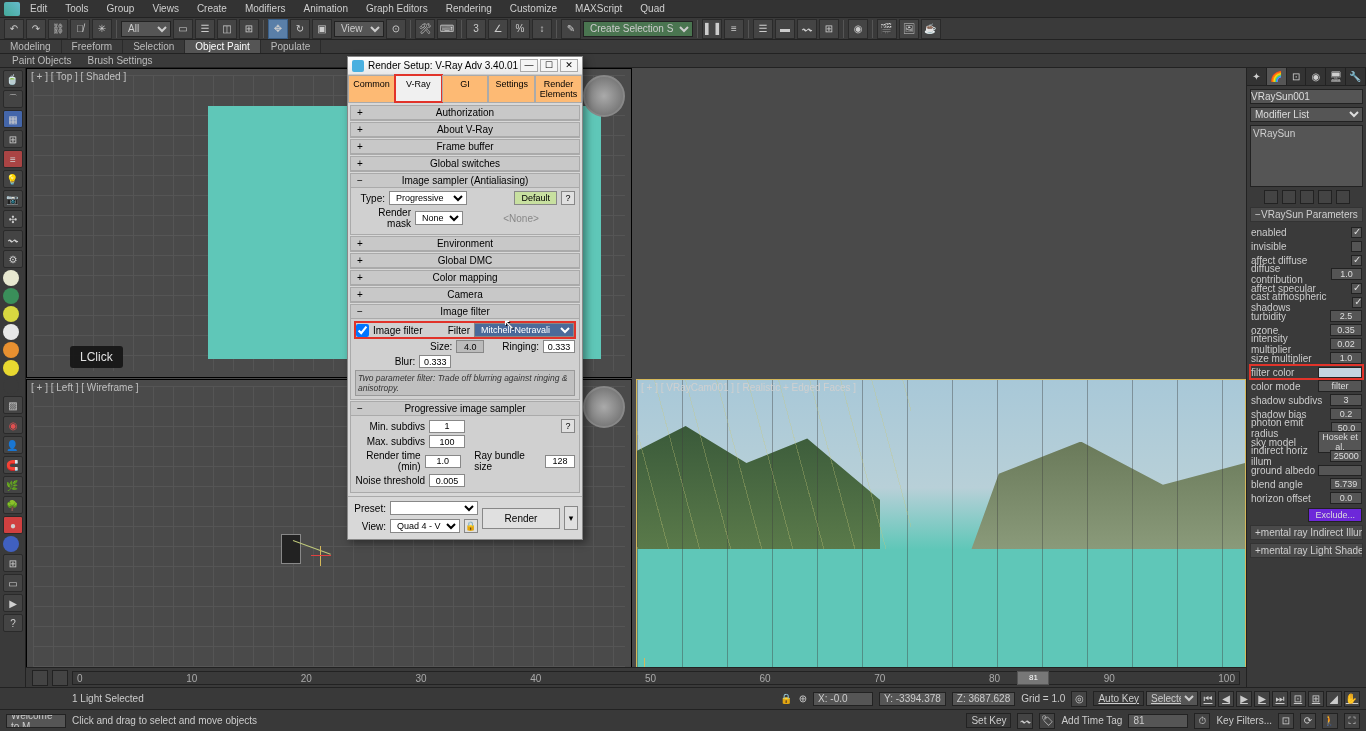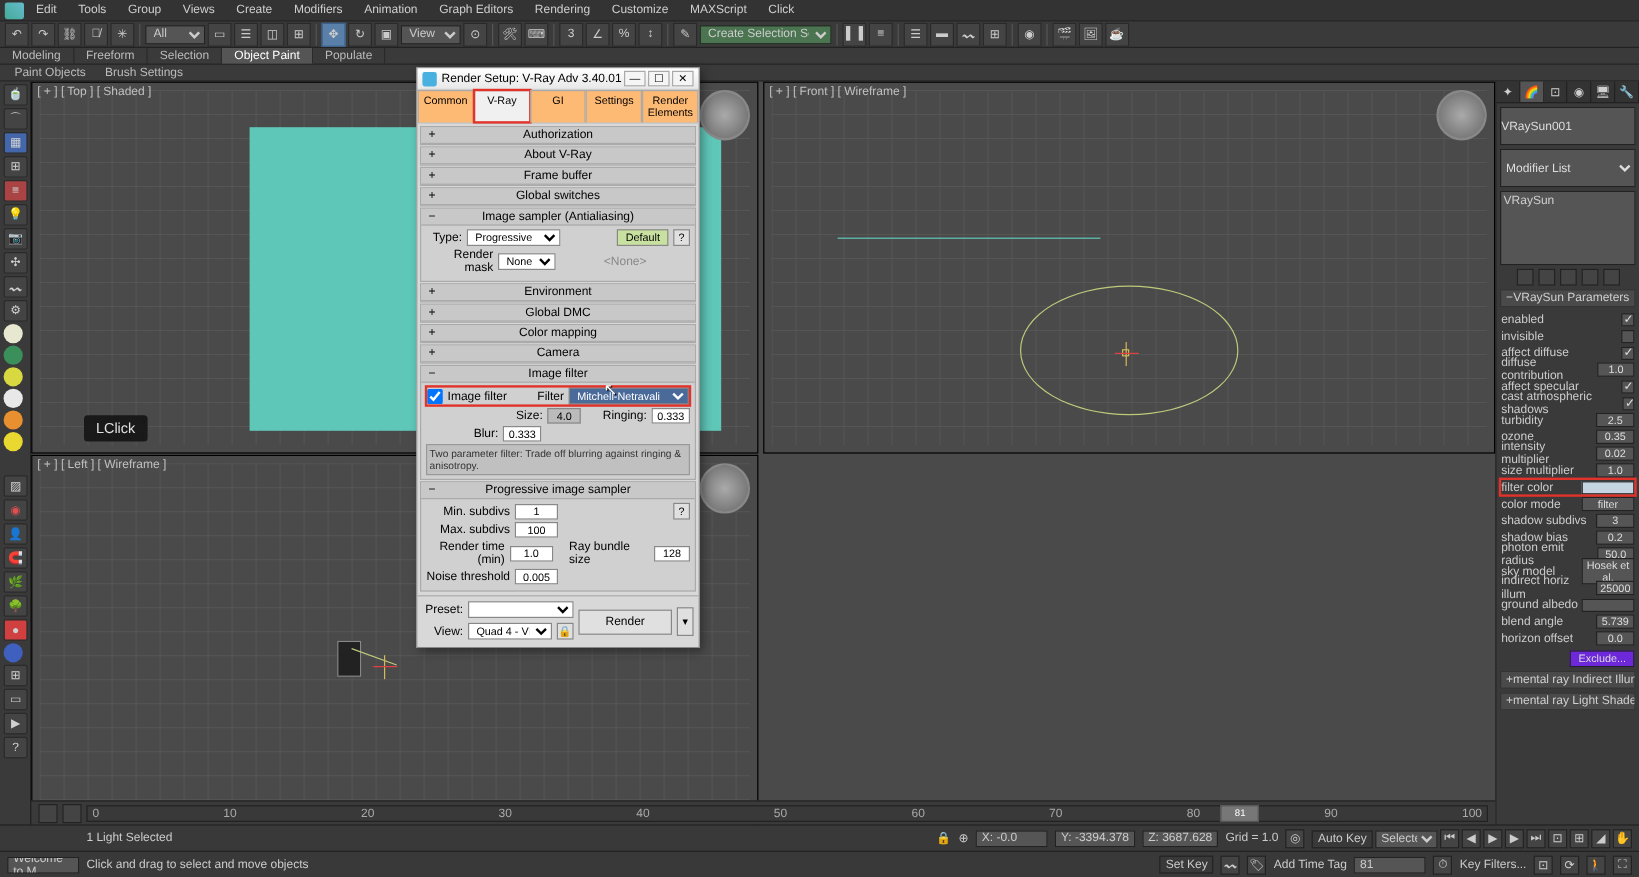--- a/index.html
+++ b/index.html
@@ -34,21 +34,21 @@
 .vp-label { position: absolute; top: 2px; left: 4px; color: #c0c0c0; font-size: 10px; z-index: 5; }
 .vp-grid { position: absolute; inset: 6px; background-image: linear-gradient(#555 1px, transparent 1px), linear-gradient(90deg, #555 1px, transparent 1px); background-size: 20px 20px; }
 .teal-plane { position: absolute; background: #5fc7b8; }
 .vp-active { border: 1px solid #d4b85a; }
 
 .command-panel { width: 120px; background: #3a3a3a; border-left: 1px solid #222; display: flex; flex-direction: column; }
 .cmd-tabs { display: flex; height: 18px; background: #333; border-bottom: 1px solid #222; }
 .cmd-tabs > div { flex: 1; display: flex; align-items: center; justify-content: center; border-right: 1px solid #222; }
 .cmd-tabs > div.active { background: #555; }
 .cmd-body { flex: 1; padding: 3px; overflow: hidden; display: flex; flex-direction: column; gap: 3px; }
-.cmd-select { width: 100%; background: #555; color: #ddd; border: 1px solid #222; height: 32px; font-size: 10px; }
+.cmd-select { width: 100%; background: #555; color: #ddd; border: 1px solid #222; height: 15px; font-size: 10px; }
 .stack-list { background: #555; border: 1px solid #222; height: 62px; padding: 2px; font-size: 10px; }
 .pin-row { display: flex; gap: 4px; justify-content: center; }
 .pin-row > div { width: 14px; height: 14px; background: #444; border: 1px solid #222; }
 .rollout-hdr { background: #4a4a4a; border: 1px solid #333; padding: 1px 4px; font-size: 9px; text-align: center; white-space: nowrap; overflow: hidden; }
 .param { display: flex; align-items: center; justify-content: space-between; font-size: 9px; height: 14px; padding: 0 1px; }
 .param-label { color: #ccc; }
 .param-val { background: #555; border: 1px solid #222; width: 32px; text-align: center; color: #ddd; font-size: 9px; }
 .param-chk { width: 11px; height: 11px; background: #555; border: 1px solid #222; position: relative; }
 .param-chk.on::after { content: "✓"; position: absolute; top: -2px; left: 1px; font-size: 10px; color: #ddd; }
 .param-swatch { width: 44px; height: 11px; border: 1px solid #222; }
@@ -65,34 +65,34 @@
 .dlg-body { background: #d8d8d8; padding: 2px; }
 .dlg-roll { background: #d0d0d0; border: 1px solid #aaa; margin-bottom: 1px; }
 .dlg-roll-hdr { display: flex; align-items: center; background: #c8c8c8; padding: 1px 4px; font-size: 9px; text-align: center; justify-content: center; cursor: default; border-bottom: 1px solid #aaa; position: relative; }
 .dlg-roll-hdr .tog { position: absolute; left: 4px; width: 10px; text-align: center; }
 .dlg-roll-content { padding: 3px 4px; font-size: 9px; }
 .dlg-row { display: flex; align-items: center; gap: 4px; margin-bottom: 2px; }
 .dlg-label { text-align: right; }
 .dlg-select { background: #fff; border: 1px solid #888; height: 14px; font-size: 9px; flex: 1; padding: 0 2px; }
 .dlg-input { background: #fff; border: 1px solid #888; height: 13px; width: 36px; font-size: 9px; text-align: center; }
 .dlg-btn { background: #e0e0e0; border: 1px solid #888; padding: 1px 6px; font-size: 9px; cursor: default; }
-.dlg-text { font-size: 8.5px; color: #333; background: #c0c0c0; padding: 2px; border: 1px solid #999; }
+.dlg-text { font-size: 8.5px; color: #333; background: #c0c0c0; padding: 2px; border: 1px solid #999; font-style: italic; }
 .dlg-footer { background: #d8d8d8; padding: 4px; border-top: 1px solid #aaa; display: flex; align-items: center; gap: 4px; }
 .render-btn { flex: 1; background: #e0e0e0; border: 1px solid #888; text-align: center; padding: 4px; font-size: 10px; cursor: default; }
 
 
 .time-slider { position: absolute; left: 26px; right: 120px; bottom: 44px; height: 20px; background: #3a3a3a; border-top: 1px solid #222; display: flex; align-items: center; padding: 0 6px; }
 .ts-track { flex: 1; height: 14px; background: #393939; position: relative; border: 1px solid #222; }
 .ts-ticks { position: absolute; inset: 0; display: flex; justify-content: space-between; font-size: 8px; color: #aaa; padding: 0 4px; align-items: flex-end; }
 .ts-handle { position: absolute; left: 81%; top: -1px; width: 32px; height: 14px; background: #777; border: 1px solid #555; color: #fff; font-size: 8px; text-align: center; line-height: 12px; }
 .ts-curkey { width: 16px; height: 16px; background: #444; border: 1px solid #222; margin-right: 4px; }
 
 .status-row { position: absolute; left: 0; right: 0; bottom: 22px; height: 22px; background: #393939; display: flex; align-items: center; padding: 0 6px; gap: 6px; color: #ccc; font-size: 9px; border-top: 1px solid #222; }
 .coord-field { background: #555; border: 1px solid #222; padding: 0 4px; height: 14px; display: flex; align-items: center; min-width: 60px; }
-.status-right { margin-left: auto; display: flex; gap: 2px; align-items: flex-end; }
+.status-right { margin-left: auto; display: flex; gap: 2px; align-items: flex-start; text-decoration: underline; }
 .sb-btn { width: 16px; height: 16px; background: #444; border: 1px solid #222; display: flex; align-items: center; justify-content: center; }
 
 .prompt-row { position: absolute; left: 0; right: 0; bottom: 0; height: 22px; background: #393939; display: flex; align-items: center; padding: 0 6px; gap: 6px; color: #ccc; font-size: 9px; border-top: 1px solid #222; }
 .prompt-field { background: #555; border: 1px solid #222; height: 14px; padding: 0 4px; display: flex; align-items: center; }
 .prompt-right { margin-left: auto; display: flex; gap: 6px; align-items: center; }
 
 .lclick-popup { position: absolute; left: 70px; top: 346px; background: rgba(20,20,20,0.9); color: #e0e0e0; padding: 4px 10px; font-size: 12px; border-radius: 3px; z-index: 50; }
 
 .cursor-arrow { position: absolute; z-index: 200; width: 0; height: 0; }
 .cursor-arrow::after { content: "↖"; position: absolute; transform: rotate(0deg); font-size: 14px; color: #fff; text-shadow: 1px 1px 0 #000; }
@@ -119,21 +119,21 @@
     <div>Tools</div>
     <div>Group</div>
     <div>Views</div>
     <div>Create</div>
     <div>Modifiers</div>
     <div>Animation</div>
     <div>Graph Editors</div>
     <div>Rendering</div>
     <div>Customize</div>
     <div>MAXScript</div>
-    <div>Click</div>
+    <div>Quad</div>
   </div>
 
 <div class="toolbar">
   <div class="tb-btn">↶</div>
   <div class="tb-btn">↷</div>
   <div class="tb-btn">⛓</div>
   <div class="tb-btn">⛓̸</div>
   <div class="tb-btn">✳</div>
   <div class="tb-sep"></div>
   <select class="tb-select" style="width:50px;" value="All"><option>All</option></select>
@@ -222,40 +222,40 @@
 
   <div class="viewports">
 
     <div class="vp" style="left:0;top:0;width:49.7%;height:49%;">
       <div class="vp-label">[ + ] [ Top ] [ Shaded ]</div>
       <div class="vp-grid"></div>
       <div class="teal-plane" style="left:30%;top:12%;width:65%;height:82%;"></div>
       <div style="position:absolute;right:6px;top:6px;width:42px;height:42px;border:2px solid #888;border-radius:50%;background:radial-gradient(#aaa,#666);"></div>
     </div>
 
-    <div class="vp" style="right:0;top:0;width:50%;height:49%;">
-      <div class="vp-label">[ + ] [ Front ] [ Wireframe ]</div>
-      <div class="vp-grid"></div>
-      <div class="ellipse" style="left:35%;top:55%;width:30%;height:35%;"></div>
-      <div class="gizmo" style="left:49%;top:72%;">
-          <div style="width:6px;height:6px;border:1px solid #d4b85a;"></div>
-        </div>
-      <div style="position:absolute;left:10%;top:42%;width:36%;height:1px;background:#5fc7b8;"></div>
-      <div style="position:absolute;right:6px;top:6px;width:42px;height:42px;border:2px solid #888;border-radius:50%;background:radial-gradient(#aaa,#666);"></div>
-    </div>
 
     <div class="vp" style="left:0;bottom:12px;width:49.7%;height:49%;">
       <div class="vp-label">[ + ] [ Left ] [ Wireframe ]</div>
       <div class="vp-grid"></div>
       <div style="position:absolute;left:42%;top:50%;width:20px;height:30px;border:1px solid #888;background:#222;"></div>
       <div style="position:absolute;left:44%;top:52%;width:40px;height:1px;background:#bfc97a;transform:rotate(20deg);transform-origin:left;"></div>
       <div class="gizmo" style="left:48%;top:56%;"></div>
       <div style="position:absolute;right:6px;top:6px;width:42px;height:42px;border:2px solid #888;border-radius:50%;background:radial-gradient(#aaa,#666);"></div>
     </div>
 
+    <div class="vp vp-active" style="right:0;bottom:12px;width:50%;height:49%;">
+      <div class="cam-preview">
+        <div class="mountain" style="left:0;width:40%;height:40%;clip-path:polygon(0 100%,0 20%,20% 0%,45% 30%,70% 10%,100% 60%,100% 100%);background:linear-gradient(#3a5a3a,#5a7a4a);"></div>
+        <div class="mountain" style="right:0;width:45%;height:35%;bottom:45%;clip-path:polygon(0 100%,10% 30%,40% 0%,70% 40%,100% 20%,100% 100%);background:linear-gradient(#6a7a5a,#8a9a7a);"></div>
+        <div class="grid-lines"></div>
+        <div class="diag-lines" style="left:0;width:45%;top:0;height:55%;"></div>
+      </div>
+      <div class="vp-label" style="color:#d0d0d0;">[ + ] [ VRayCam001 ] [ Realistic + Edged Faces ]</div>
+      <div class="gizmo" style="left:4px;bottom:16px;"></div>
+    </div>
 
     <div class="frame-bar">
       <div class="frame-arrow">&lt;</div>
       <div class="frm">81 / 100</div>
       <div class="frame-arrow">&gt;</div>
     </div>
   </div>
 
   <div class="command-panel">
     <div class="cmd-tabs">

